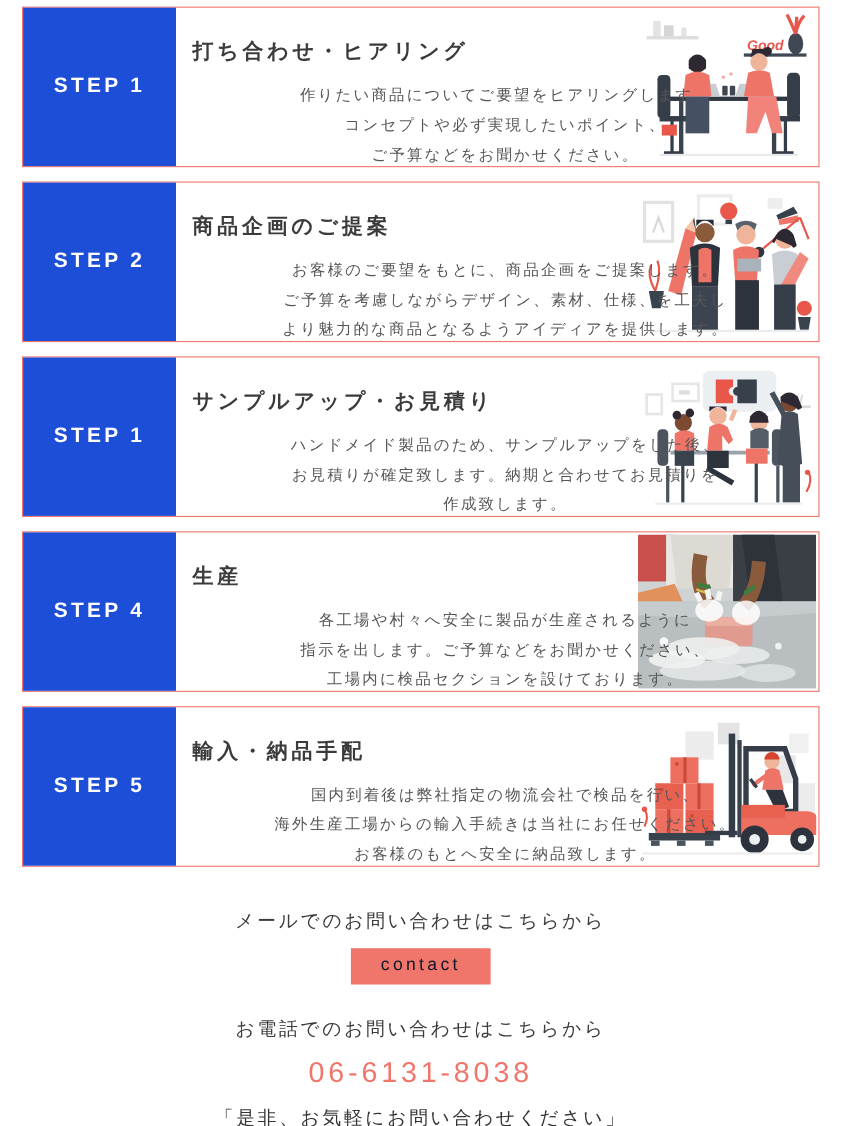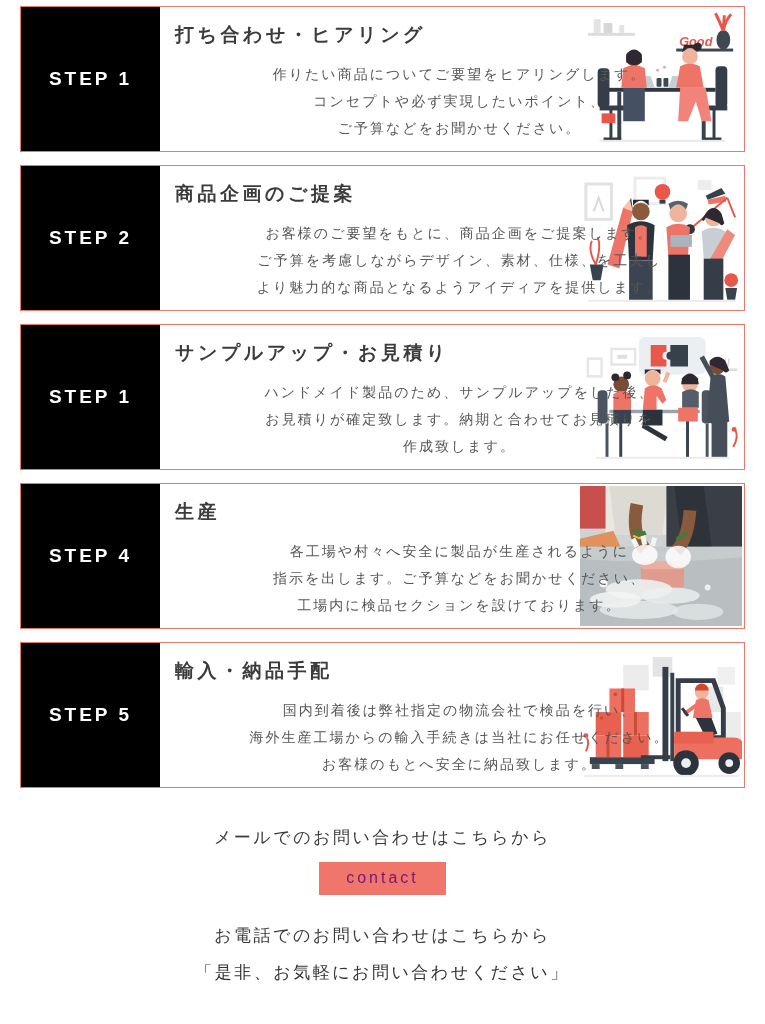--- a/index.html
+++ b/index.html
@@ -7,43 +7,43 @@
   body {
     width:765px; height:1024px; background:#ffffff; overflow:hidden;
     font-family:"Liberation Sans","DejaVu Sans",sans-serif;
   }
   .steps { padding-top:6px; }
   .step-card {
     position:relative; display:flex; height:146px; margin:0 20px 13px;
     border:1px solid #f0756a; background:#ffffff;
   }
   .step-label {
-    flex:0 0 139px; background:#000000; color:#ffffff;
+    flex:0 0 139px; background:#1d4ed8; color:#ffffff;
     display:flex; align-items:center; justify-content:center;
     font-size:19px; font-weight:bold; letter-spacing:3px; white-space:nowrap;
   }
   .step-content { position:relative; z-index:2; flex:1; padding:15px 0 0 15px; }
   .step-title {
-    margin:0 0 13px; font-size:19px; font-weight:600; letter-spacing:3.5px;
+    margin:12px 0 13px; font-size:19px; font-weight:600; letter-spacing:3.5px;
     color:#3b3b3b; white-space:nowrap;
   }
   .step-text { margin:0; font-size:14px; letter-spacing:2px; line-height:27px; color:#565656; }
   .step-text .line { display:block; white-space:nowrap;text-align:center; }
   .step-illust {
     position:absolute; top:50%; right:2px; transform:translateY(-50%);
     width:162px; height:140px; z-index:1;
   }
   .step-illust svg { width:100%; height:100%; display:block; }
   .photo { border-radius:1px; overflow:hidden; }
 
   .contact-section { text-align:center; padding-top:25px; }
   .contact-line { margin:0; font-size:17px; letter-spacing:2.5px; color:#3b3b3b; }
   .phone-intro { margin-top:29px;text-align:center; }
   .contact-btn {
-    display:inline-block; margin:13px 0 0; background:#f0756a; color:#701a75;
+    display:inline-block; margin:13px 0 0; background:#f0756a; color:#0f172a;
     padding:7px 27px 8px; font-size:16px; letter-spacing:3px; text-decoration:none;
     border:none; cursor:pointer;
   }
   .phone-number { margin:13px 0 0; font-size:26px; letter-spacing:3.5px; color:#f0756a; font-weight:500; }
   .closing { margin:14px 0 0; font-size:17px; letter-spacing:2.5px; color:#333333; font-weight:500; }
 </style>
 </head>
 <body>
 
 <div class="steps">
@@ -310,14 +310,15 @@
       </svg>
     </div>
   </article>
 
 </div>
 
 <div class="contact-section">
   <p class="contact-line">メールでのお問い合わせはこちらから</p>
   <a class="contact-btn" href="#">contact</a>
   <p class="contact-line phone-intro">お電話でのお問い合わせはこちらから</p>
+  <div class="phone-number">06-6131-8038</div>
   <p class="closing">「是非、お気軽にお問い合わせください」</p>
 </div>
 
 </body></html>

